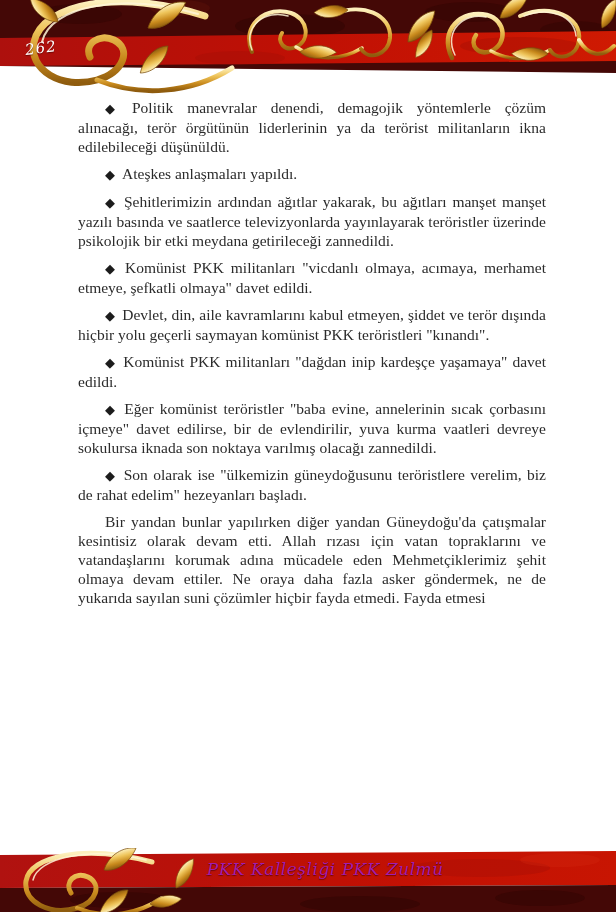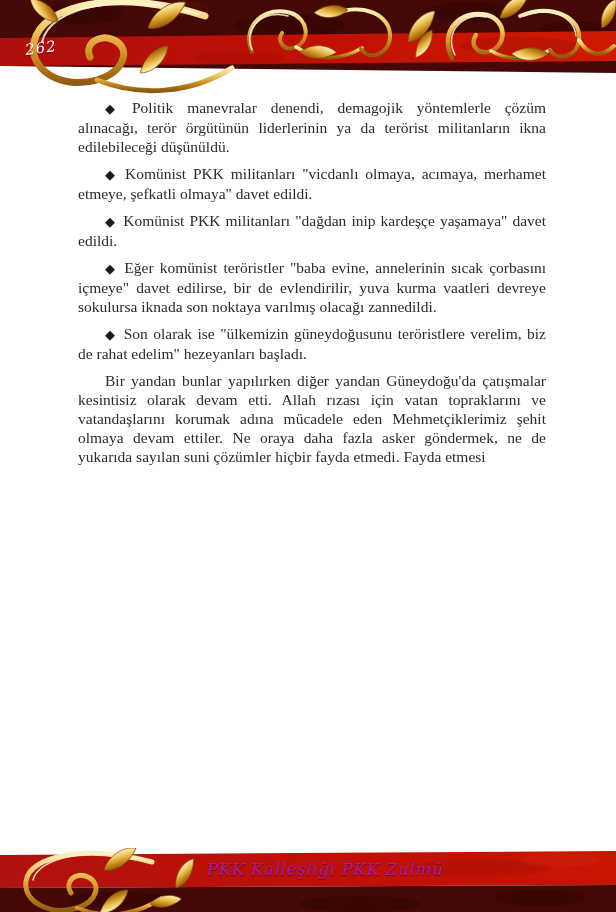--- a/index.html
+++ b/index.html
@@ -147,21 +147,24 @@
         <path transform="translate(548,54) rotate(200) scale(0.8)" d="M0,0 C10,-16 30,-21 43,-15 C31,0 13,6 0,0 Z"></path>
         <path transform="translate(602,28) rotate(-45) scale(0.7)" d="M0,0 C10,-16 30,-21 43,-15 C31,0 13,6 0,0 Z"></path>
         <path transform="translate(58,22) rotate(-120) scale(0.8)" d="M0,0 C10,-16 30,-21 43,-15 C31,0 13,6 0,0 Z"></path>
       </g>
     </svg>
     <div class="page-number">262</div>
   </div>
 
   <main class="content">
     <p><span class="diamond">◆</span><span>Politik manevralar denendi, demagojik yöntemlerle çözüm alınacağı, terör örgütünün liderlerinin ya da terörist militanların ikna edilebileceği düşünüldü.</span></p>
+    <p><span class="diamond">◆</span><span>Ateşkes anlaşmaları yapıldı.</span></p>
+    <p><span class="diamond">◆</span><span>Şehitlerimizin ardından ağıtlar yakarak, bu ağıtları manşet manşet yazılı basında ve saatlerce televizyonlarda yayınlayarak teröristler üzerinde psikolojik bir etki meydana getirileceği zannedildi.</span></p>
     <p><span class="diamond">◆</span><span>Komünist PKK militanları "vicdanlı olmaya, acımaya, merhamet etmeye, şefkatli olmaya" davet edildi.</span></p>
+    <p><span class="diamond">◆</span><span>Devlet, din, aile kavramlarını kabul etmeyen, şiddet ve terör dışında hiçbir yolu geçerli saymayan komünist PKK teröristleri "kınandı".</span></p>
     <p><span class="diamond">◆</span><span>Komünist PKK militanları "dağdan inip kardeşçe yaşamaya" davet edildi.</span></p>
     <p><span class="diamond">◆</span><span>Eğer komünist teröristler "baba evine, annelerinin sıcak çorbasını içmeye" davet edilirse, bir de evlendirilir, yuva kurma vaatleri devreye sokulursa iknada son noktaya varılmış olacağı zannedildi.</span></p>
     <p><span class="diamond">◆</span><span>Son olarak ise "ülkemizin güneydoğusunu teröristlere verelim, biz de rahat edelim" hezeyanları başladı.</span></p>
     <p><span>Bir yandan bunlar yapılırken diğer yandan Güneydoğu'da çatışmalar kesintisiz olarak devam etti. Allah rızası için vatan topraklarını ve vatandaşlarını korumak adına mücadele eden Mehmetçiklerimiz şehit olmaya devam ettiler. Ne oraya daha fazla asker göndermek, ne de yukarıda sayılan suni çözümler hiçbir fayda etmedi. Fayda etmesi</span></p>
   </main>
 
   <footer class="footer-banner">
     <svg width="616" height="64" viewBox="0 0 616 64" xmlns="http://www.w3.org/2000/svg">
       <defs>
         <linearGradient id="fgold" x1="0" y1="0" x2="0" y2="1">

